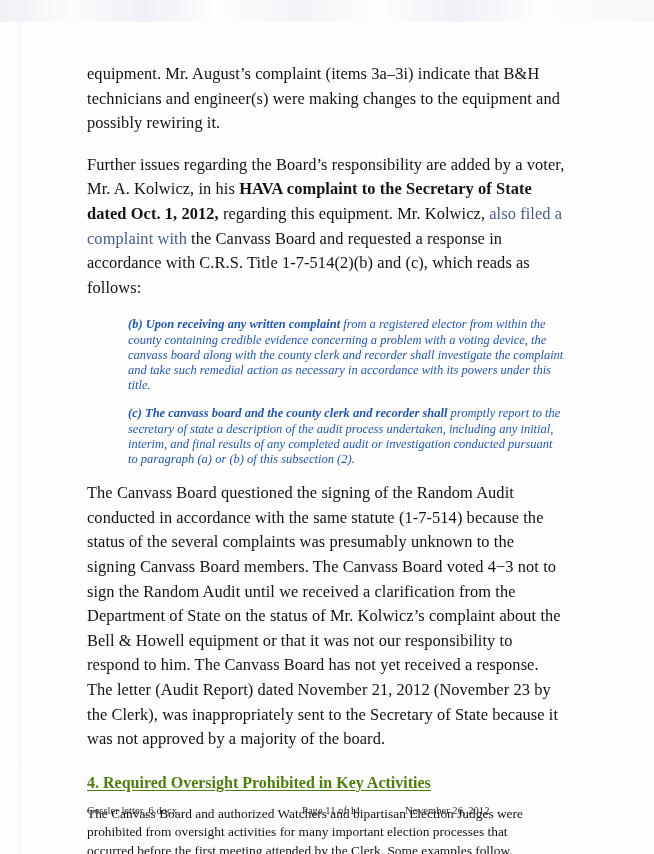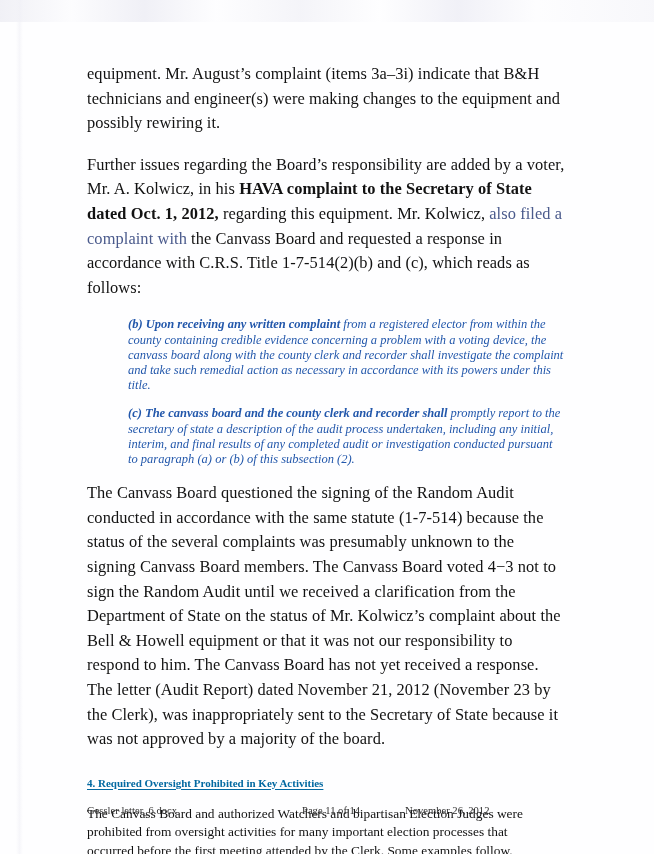--- a/index.html
+++ b/index.html
@@ -82,26 +82,26 @@
     text-align: left;
   }
   .statute:last-child { margin-bottom: 0; font-family: Liberation Serif, serif; }
   .statute .lead {
     font-weight: bold;
     text-align: right;
   }
 
   .section-heading {
     margin: 22px 0 13px 0;
-    font-size: 11px;
+    font-size: 16px;
     font-weight: bold;
     text-decoration: underline;
     text-underline-offset: 2px;
     line-height: 18px;
-    color: #0369a1;
+    color: #4d7c0f;
   }
 
   p.small-para {
     margin: 0;
     font-size: 13.4px;
     line-height: 18.6px;
     text-align: left;
     width: 470px;
   }
 

